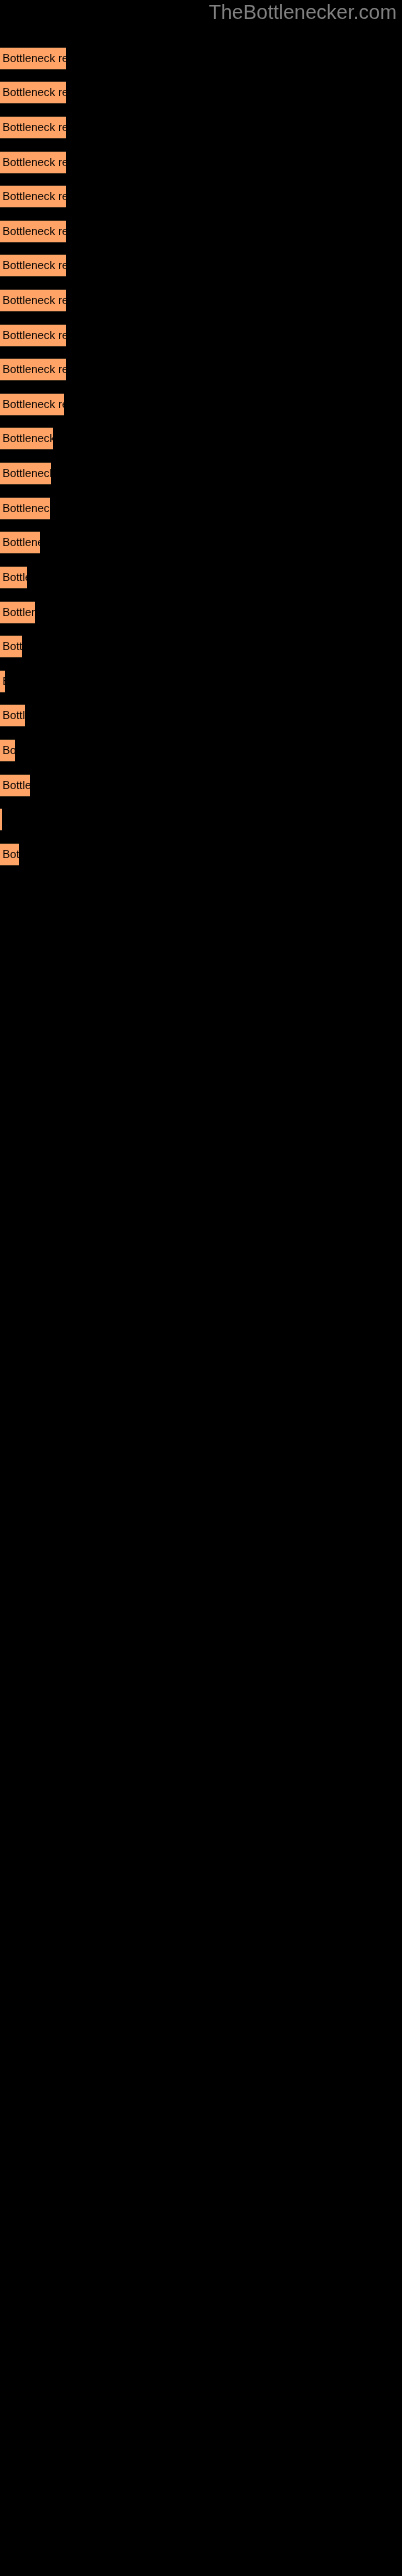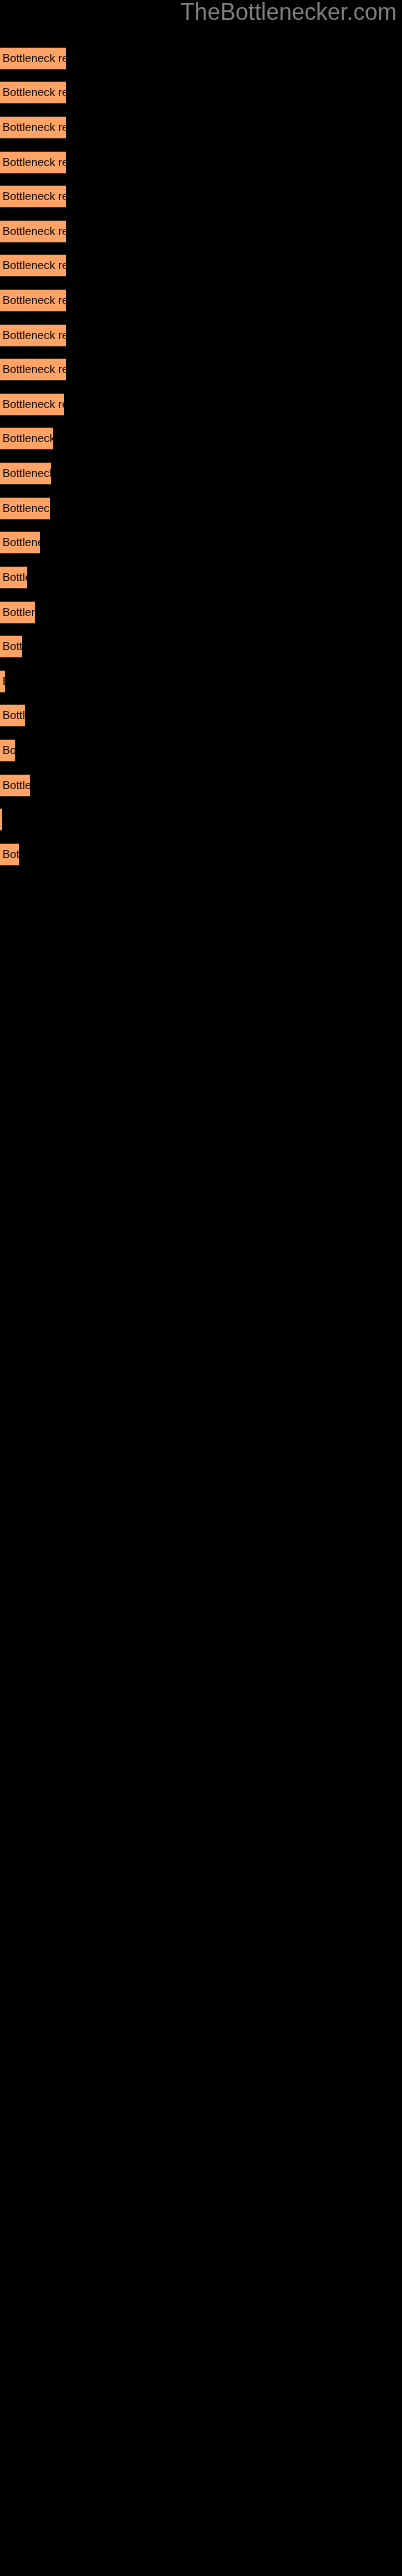--- a/index.html
+++ b/index.html
@@ -16,21 +16,21 @@
   }
 
   .site-title {
     position: absolute;
     top: 0px;
     left: 0px;
     width: 403px;
     text-align: right;
     padding-right: 6.4px;
     box-sizing: border-box;
-    font-size: 23px;
+    font-size: 20px;
     font-family: "Liberation Sans", sans-serif;
     color: #808080;
     line-height: 24px;
     white-space: nowrap;
     letter-spacing: 0px;
   }
 
   .chart-area {
     position: absolute;
     top: 0;

